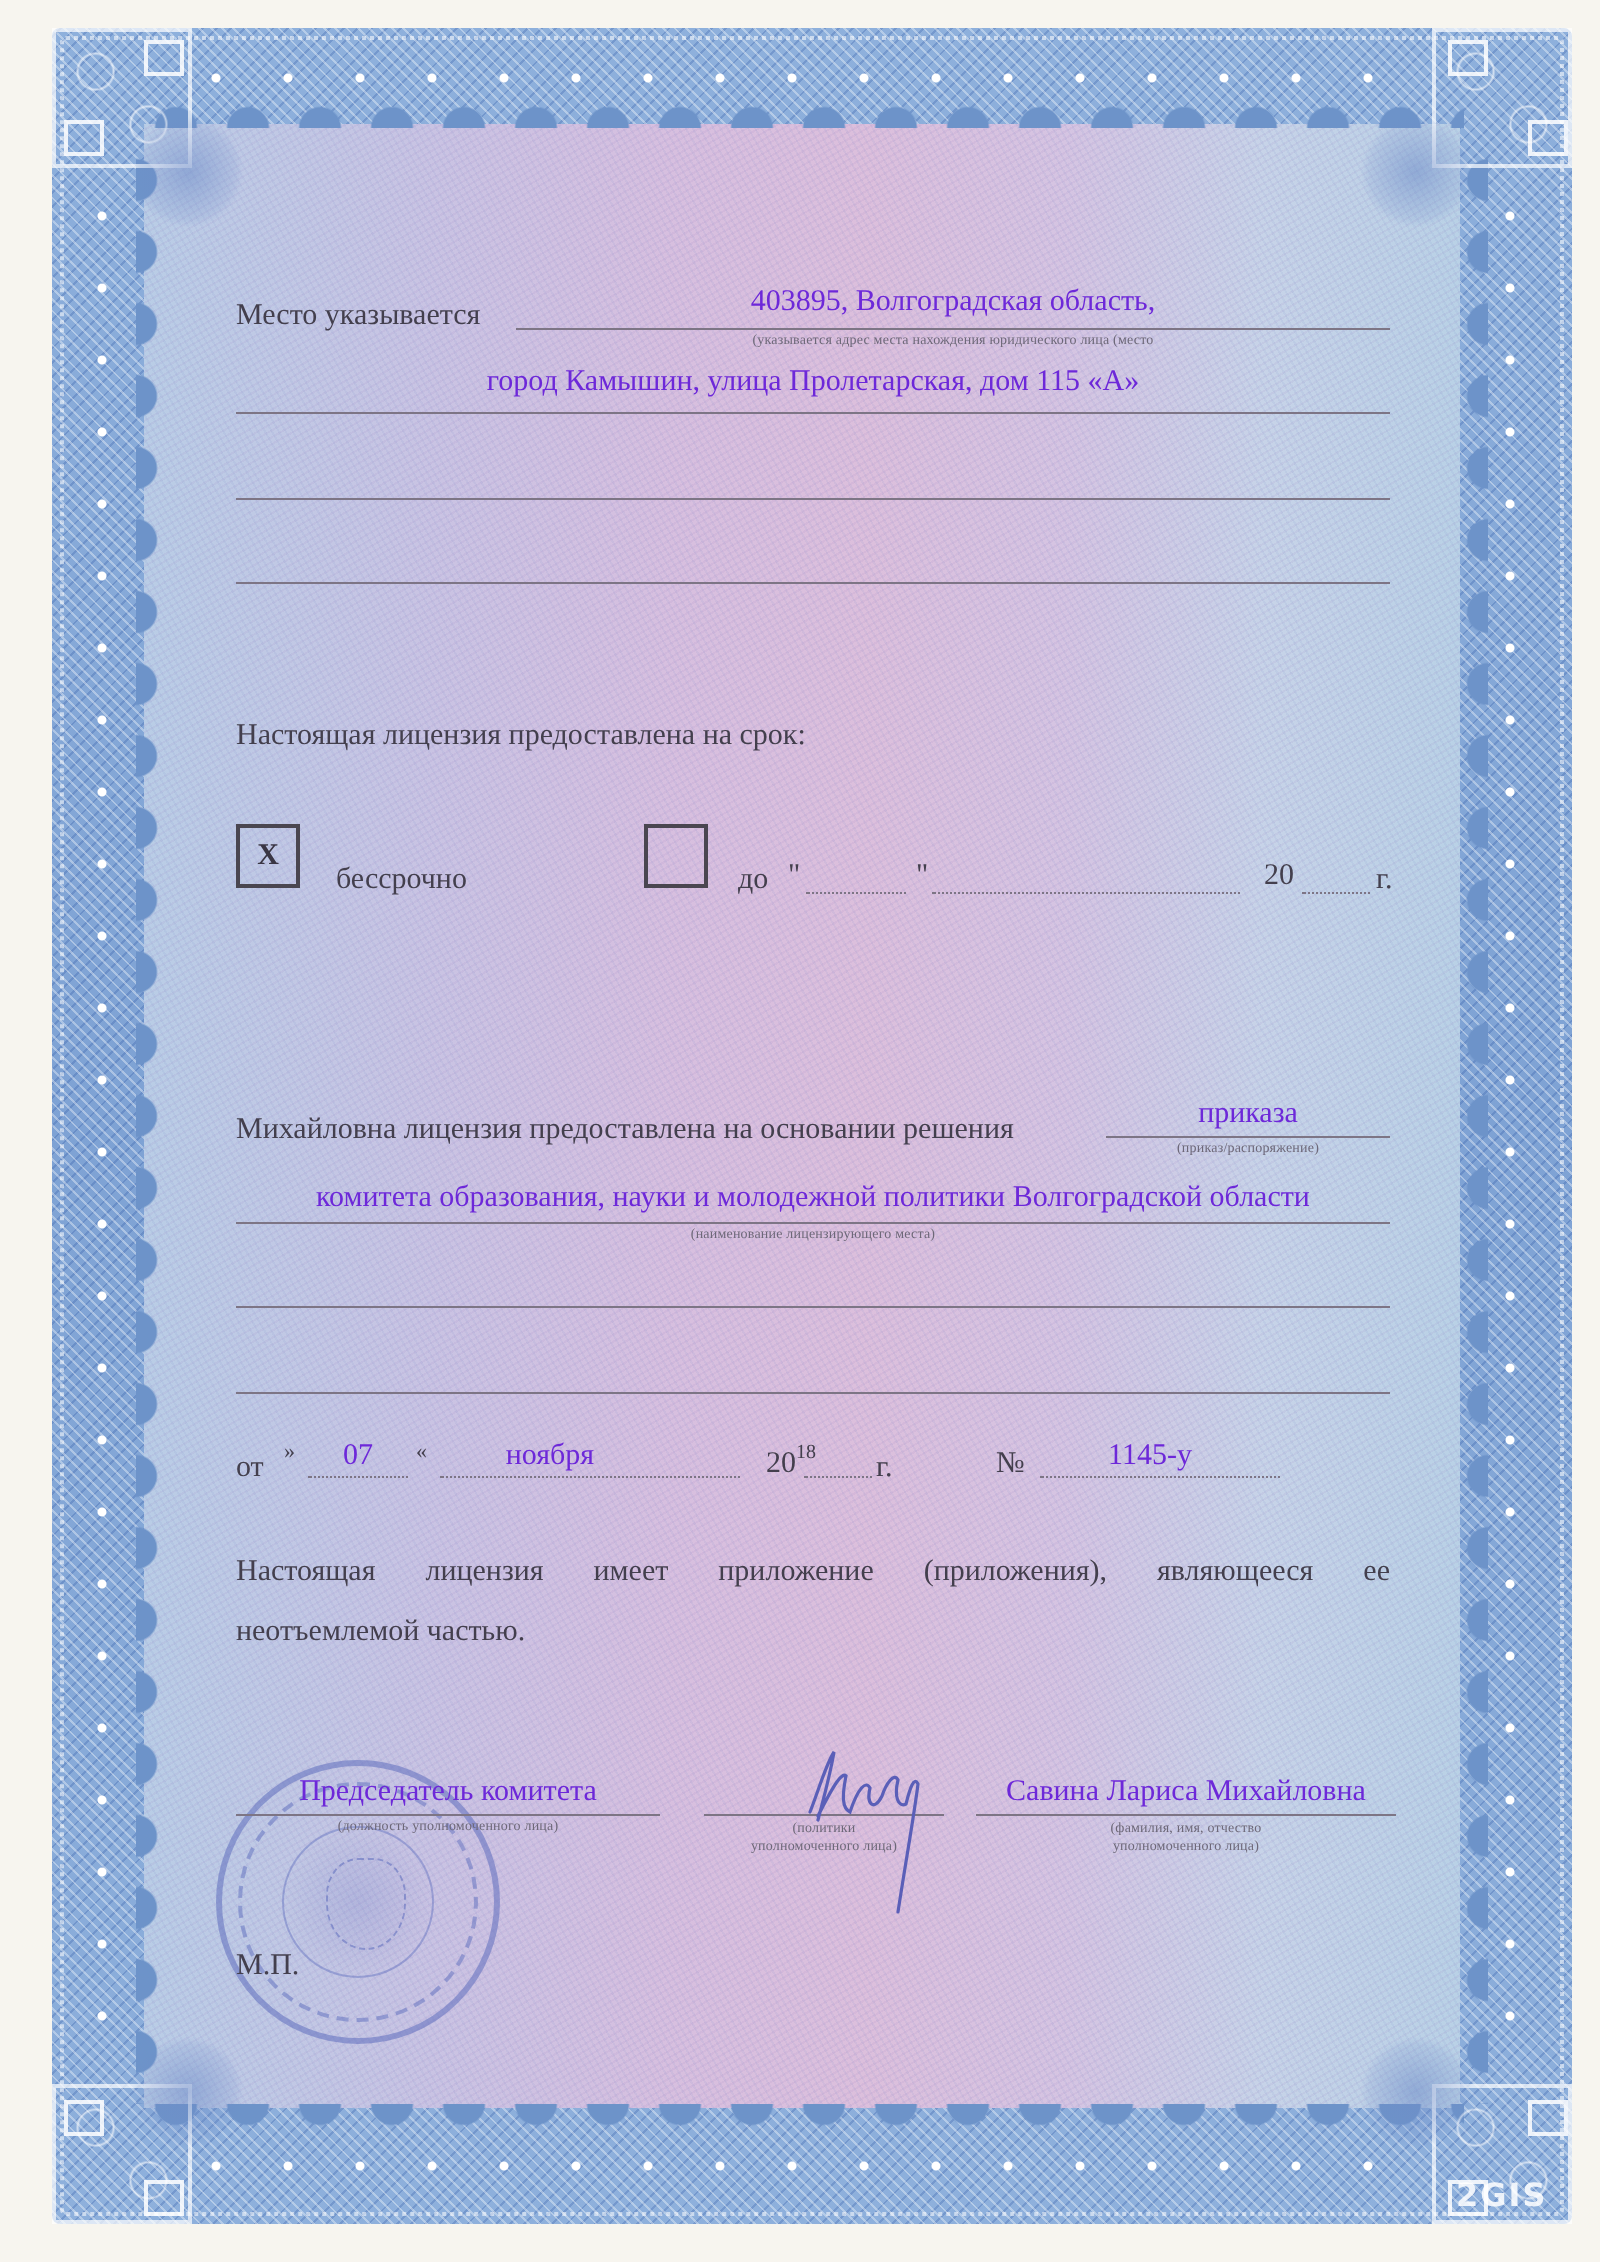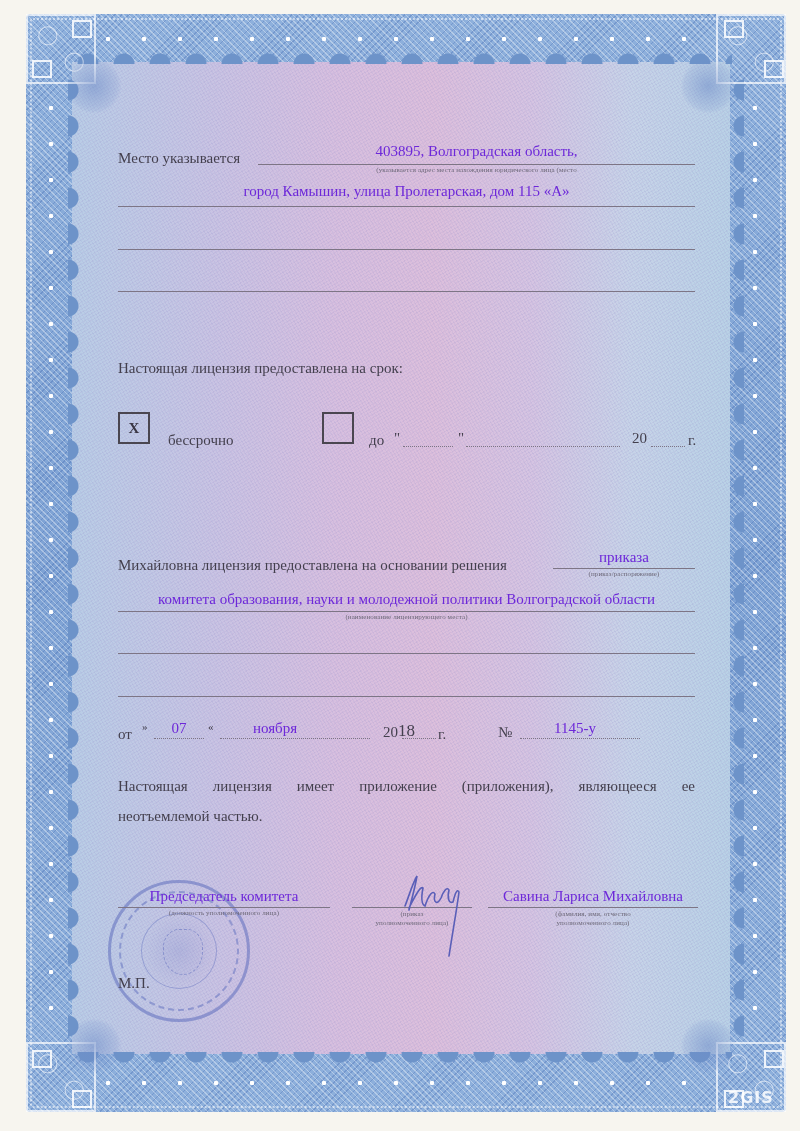--- a/index.html
+++ b/index.html
@@ -65,21 +65,21 @@
   
   .txt { position:absolute; font-size:15px; white-space:nowrap; color:#433f4d; }
   .fill { position:absolute; font-size:15px; white-space:nowrap; color:#6d28d9; text-align:center; }
   .hint { position:absolute; font-size:7px; white-space:nowrap; color:#6d6878; text-align:center; letter-spacing:0.1px; }
   .line { position:absolute; height:0; border-top:1px solid #7d7585; }
   .dotline { position:absolute; height:0; border-top:1px dotted #7d7585; }
   .box {
     position:absolute; width:32px; height:32px; border:2px solid #4a4650; box-sizing:border-box;
     display:flex; align-items:center; justify-content:center; font-size:15px; font-weight:bold; color:#3a3644;
   }
-  .sup { font-size:17px; vertical-align:top; position:relative; top:-3px; }
+  .sup { font-size:10px; vertical-align:top; position:relative; top:-3px; }
 
   
   .seal {
     position:absolute; left:108px; top:880px; width:142px; height:142px; border-radius:50%;
     border:3px solid rgba(95,110,190,0.55); box-sizing:border-box;
   }
   .seal::before {
     content:""; position:absolute; left:8px; top:8px; right:8px; bottom:8px; border-radius:50%;
     border:2px dashed rgba(95,110,190,0.5);
   }
@@ -192,21 +192,21 @@
 
   <div class="seal">
       <div class="seal-emblem"></div>
     </div>
 
   <div class="fill" style="left:118px;top:888px;width:212px">Председатель комитета</div>
   <div class="line" style="left:118px;top:907px;width:212px"></div>
   <div class="hint" style="left:118px;top:909px;width:212px">(должность уполномоченного лица)</div>
 
   <div class="line" style="left:352px;top:907px;width:120px"></div>
-  <div class="hint" style="left:352px;top:910px;width:120px">(приказ</div>
+  <div class="hint" style="left:352px;top:910px;width:120px">(политики</div>
   <div class="hint" style="left:352px;top:919px;width:120px">уполномоченного лица)</div>
   <svg class="signature" viewBox="0 0 80 90">
     <path d="M10 38 C14 28 18 14 22 8 C20 20 16 34 14 42 M14 40 C22 24 26 18 28 20 C26 30 26 36 30 38 C34 26 38 22 40 26 C38 34 42 38 46 30 C48 24 52 18 54 22 C52 30 54 36 58 34 C60 26 62 20 64 24 C62 40 58 62 54 88" fill="none" stroke="#5a5fb8" stroke-width="1.6" stroke-linecap="round"></path>
   </svg>
 
   <div class="fill" style="left:488px;top:888px;width:210px">Савина Лариса Михайловна</div>
   <div class="line" style="left:488px;top:907px;width:210px"></div>
   <div class="hint" style="left:488px;top:910px;width:210px">(фамилия, имя, отчество</div>
   <div class="hint" style="left:488px;top:919px;width:210px">уполномоченного лица)</div>
 

